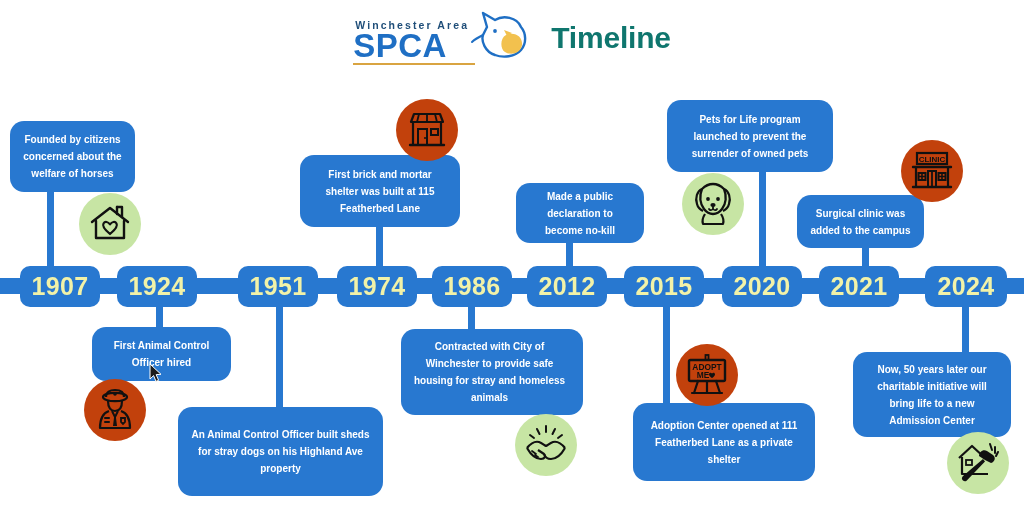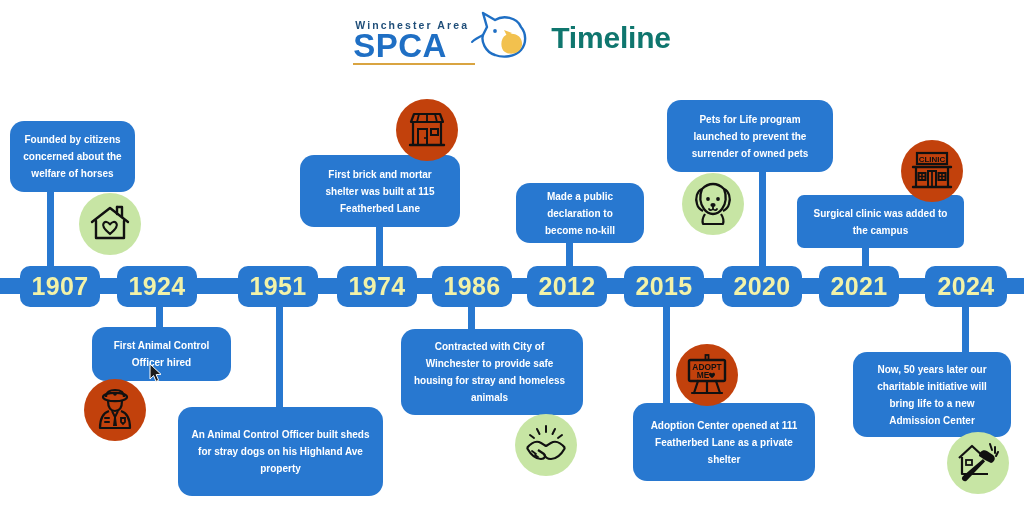--- a/index.html
+++ b/index.html
@@ -146,21 +146,21 @@
     </div>
 
   <div class="card" style="left:633px; top:403px; width:182px; height:78px;">
       <span>Adoption Center opened at 111 Featherbed Lane as a private shelter</span>
     </div>
 
   <div class="card" style="left:667px; top:100px; width:166px; height:72px;">
       <span>Pets for Life program launched to prevent the surrender of owned pets</span>
     </div>
 
-  <div class="card" style="left:797px; top:195px; width:167px; height:53px;border-radius:7px;">
+  <div class="card" style="left:797px; top:195px; width:127px; height:53px;">
       <span>Surgical clinic was added to the campus</span>
     </div>
 
   <div class="card" style="left:853px; top:352px; width:158px; height:85px;">
       <span>Now, 50 years later our charitable initiative will bring life to a new Admission Center</span>
     </div>
 
   <div class="badge green" style="left:79px; top:193px; width:62px; height:62px;">
     <span>
       <svg width="42" height="40" viewBox="0 0 42 40">

